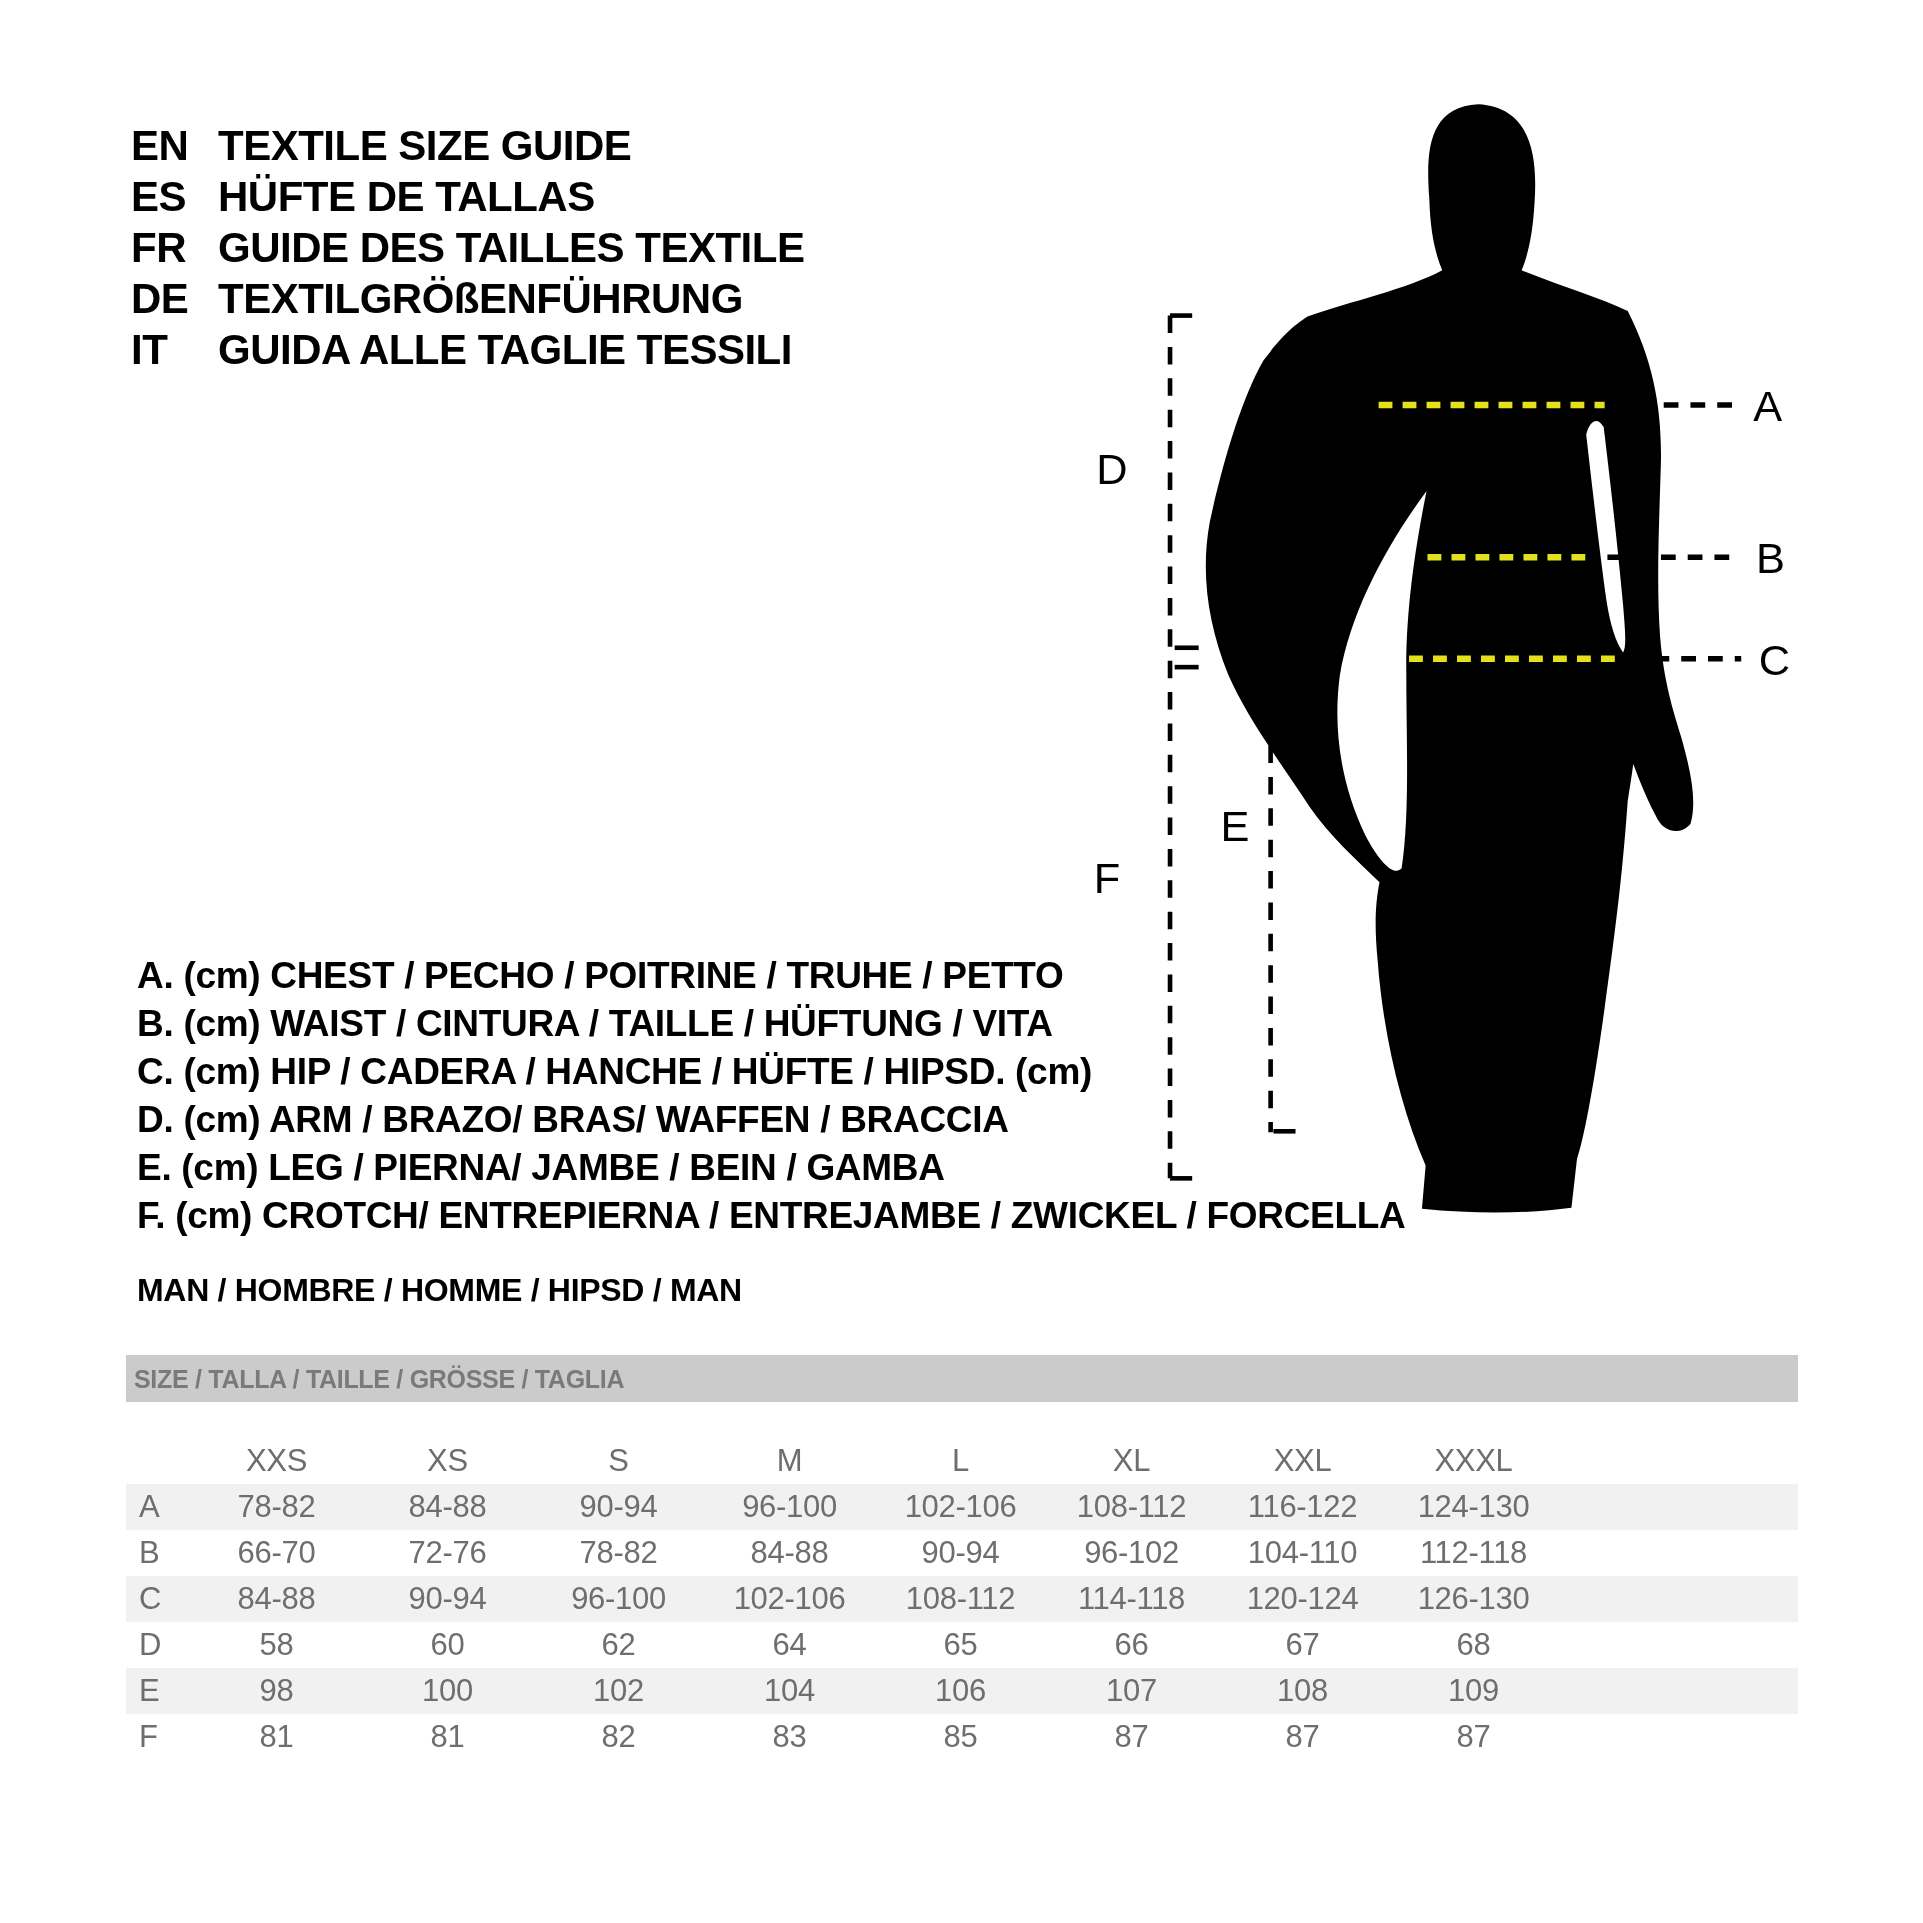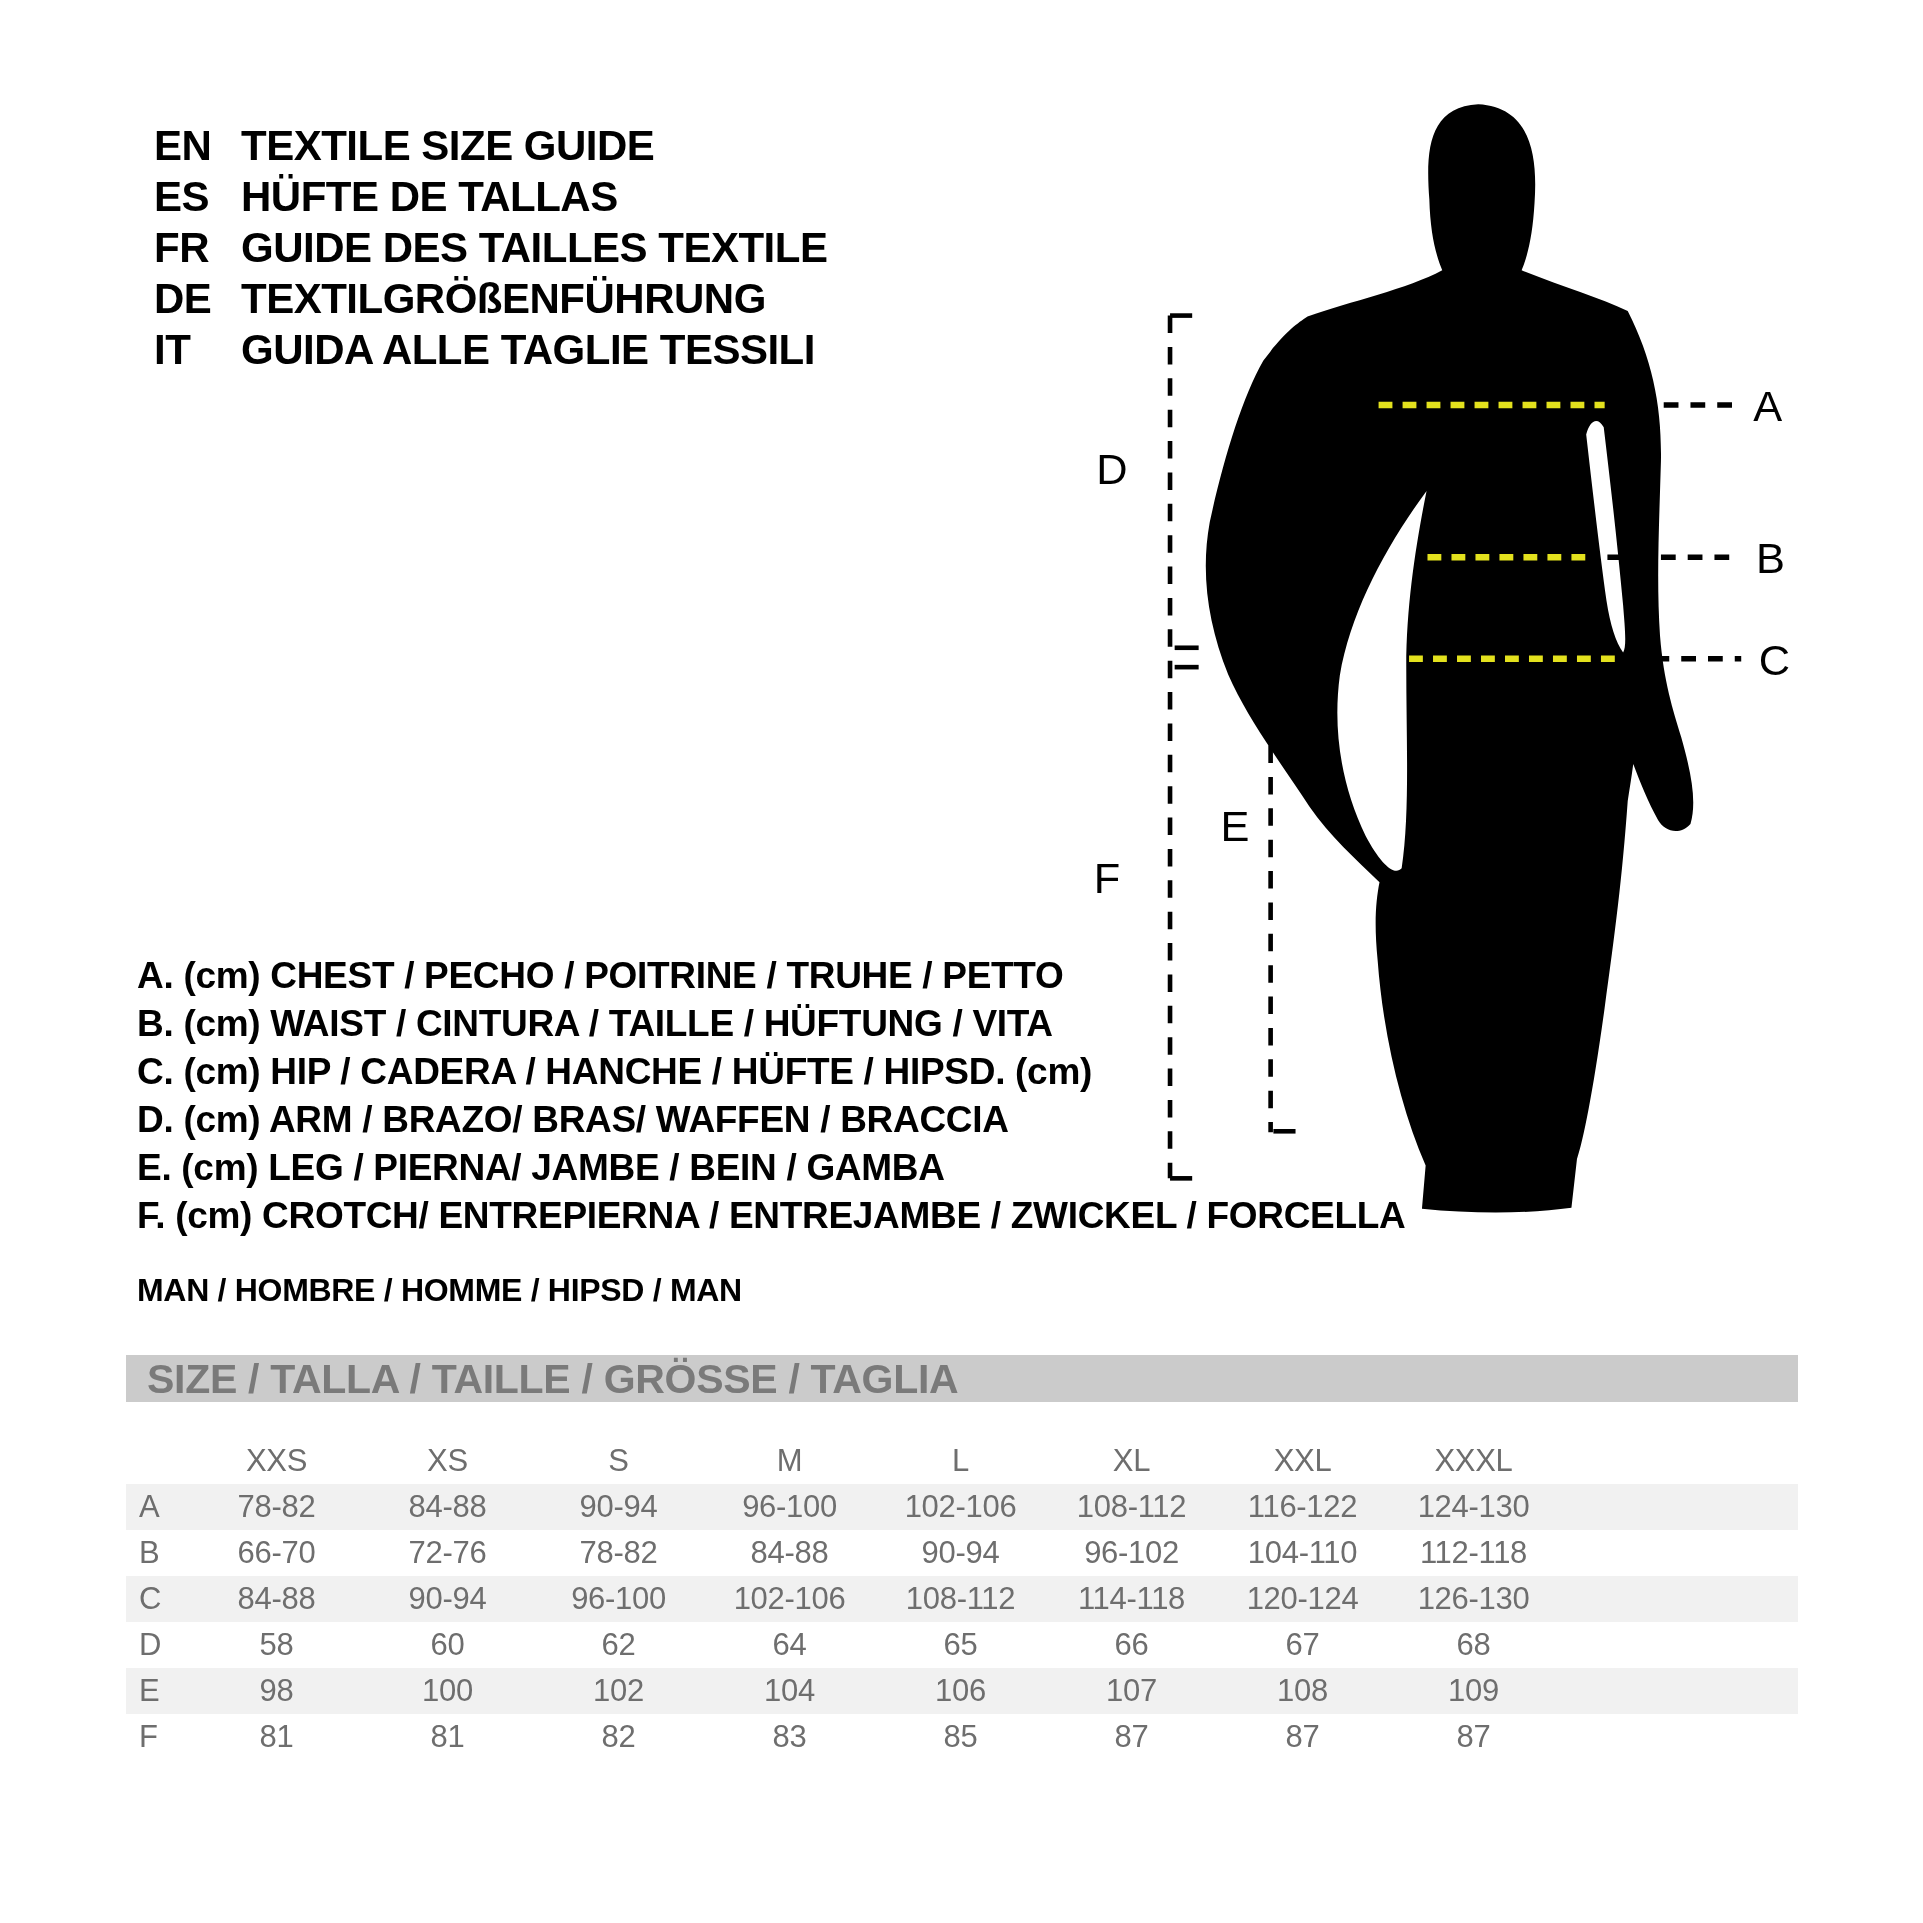--- a/index.html
+++ b/index.html
@@ -23,21 +23,21 @@
     top: 120px;
   }
   .lang-row {
     display: flex;
     line-height: 51px;
     font-size: 42px;
     font-weight: 600;
     letter-spacing: -0.5px;
     white-space: nowrap;
   }
-  .lang-code { width: 87px; margin-left: 23px; }
+  .lang-code { width: 87px; }
 
   
   .legend-block {
     position: absolute;
     left: 137px;
     top: 952px;
   }
   .legend-row {
     line-height: 48px;
     font-size: 37px;
@@ -61,23 +61,23 @@
   .table-header-bar {
     position: absolute;
     left: 126px;
     top: 1355px;
     width: 1672px;
     height: 47px;
     background: #cbcbcb;
   }
   .table-header-bar span {
     display: block;
-    padding-left: 21px;
+    padding-left: 8px;
     line-height: 48px;
-    font-size: 41px;
+    font-size: 25px;
     font-weight: 600;
     color: #7a7a7a;
     letter-spacing: -0.3px;
     white-space: nowrap;
   }
   table.size-table {
     position: absolute;
     left: 126px;
     top: 1402px;
     width: 1672px;

